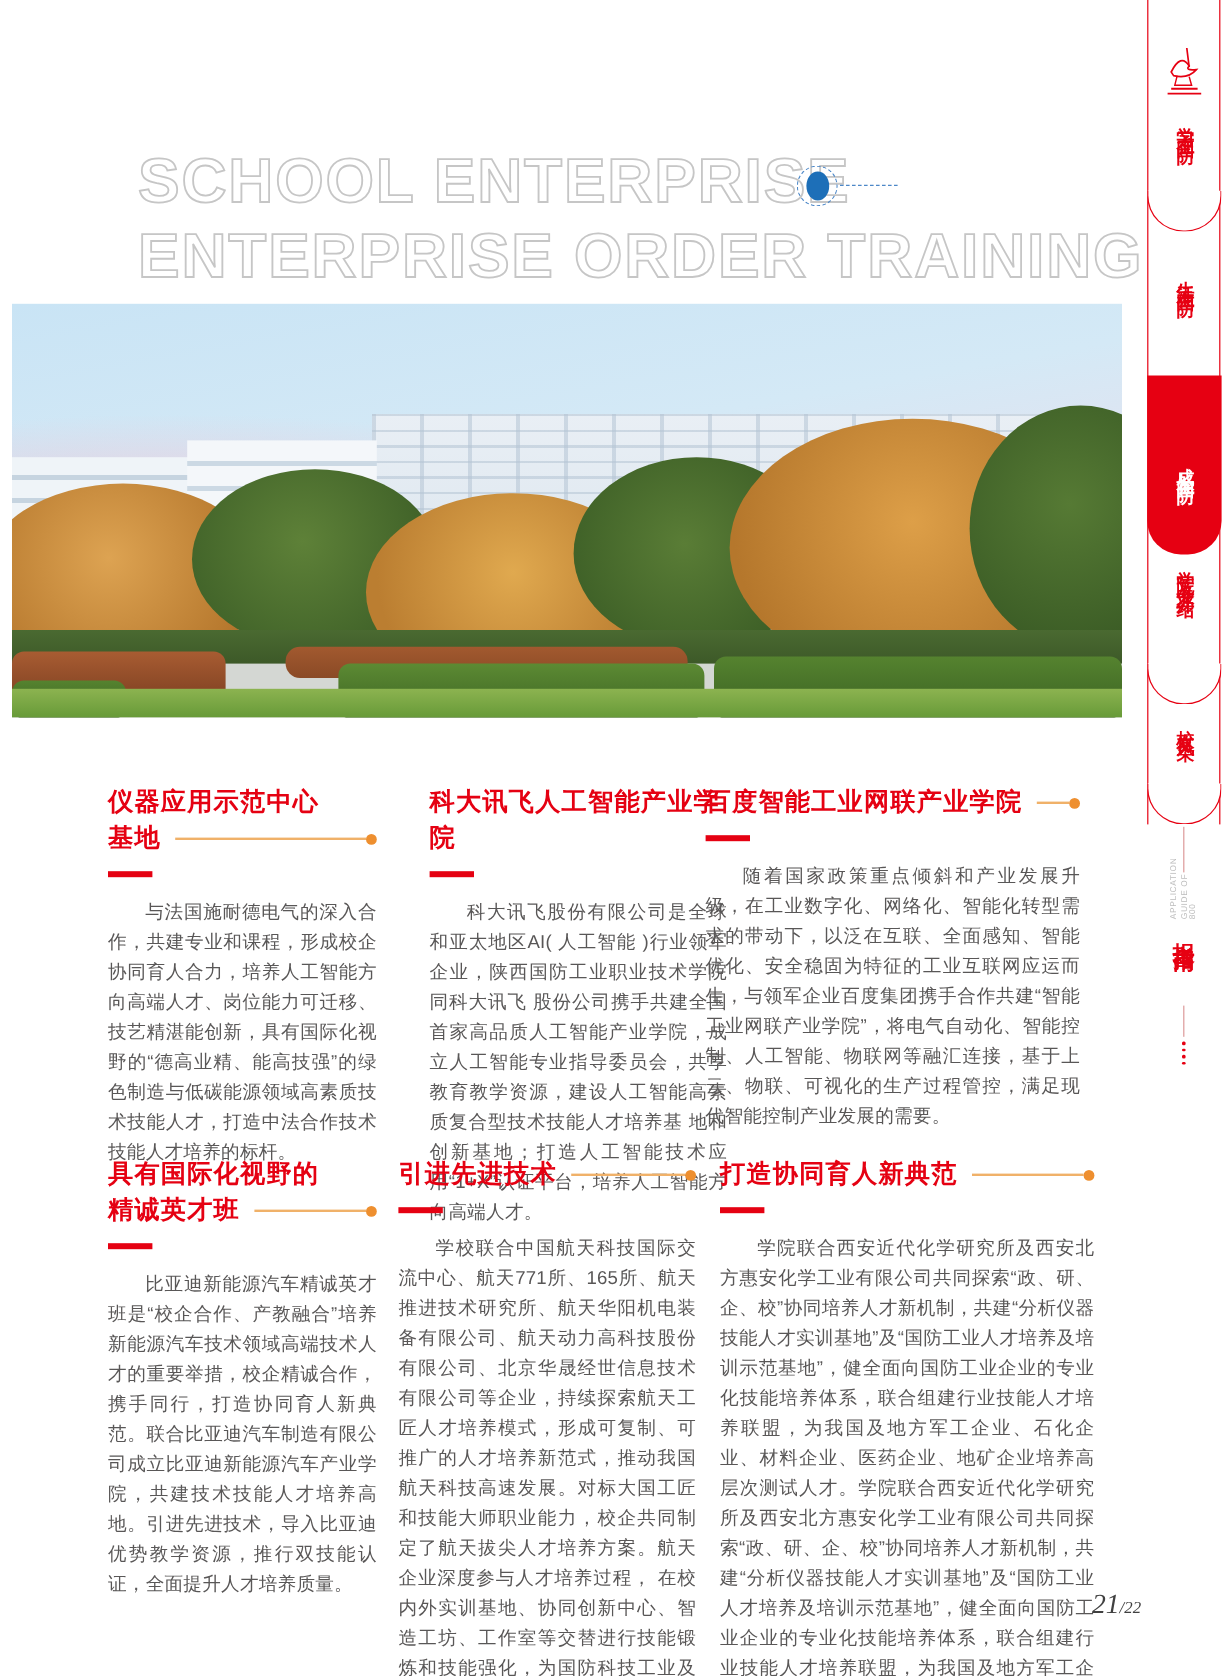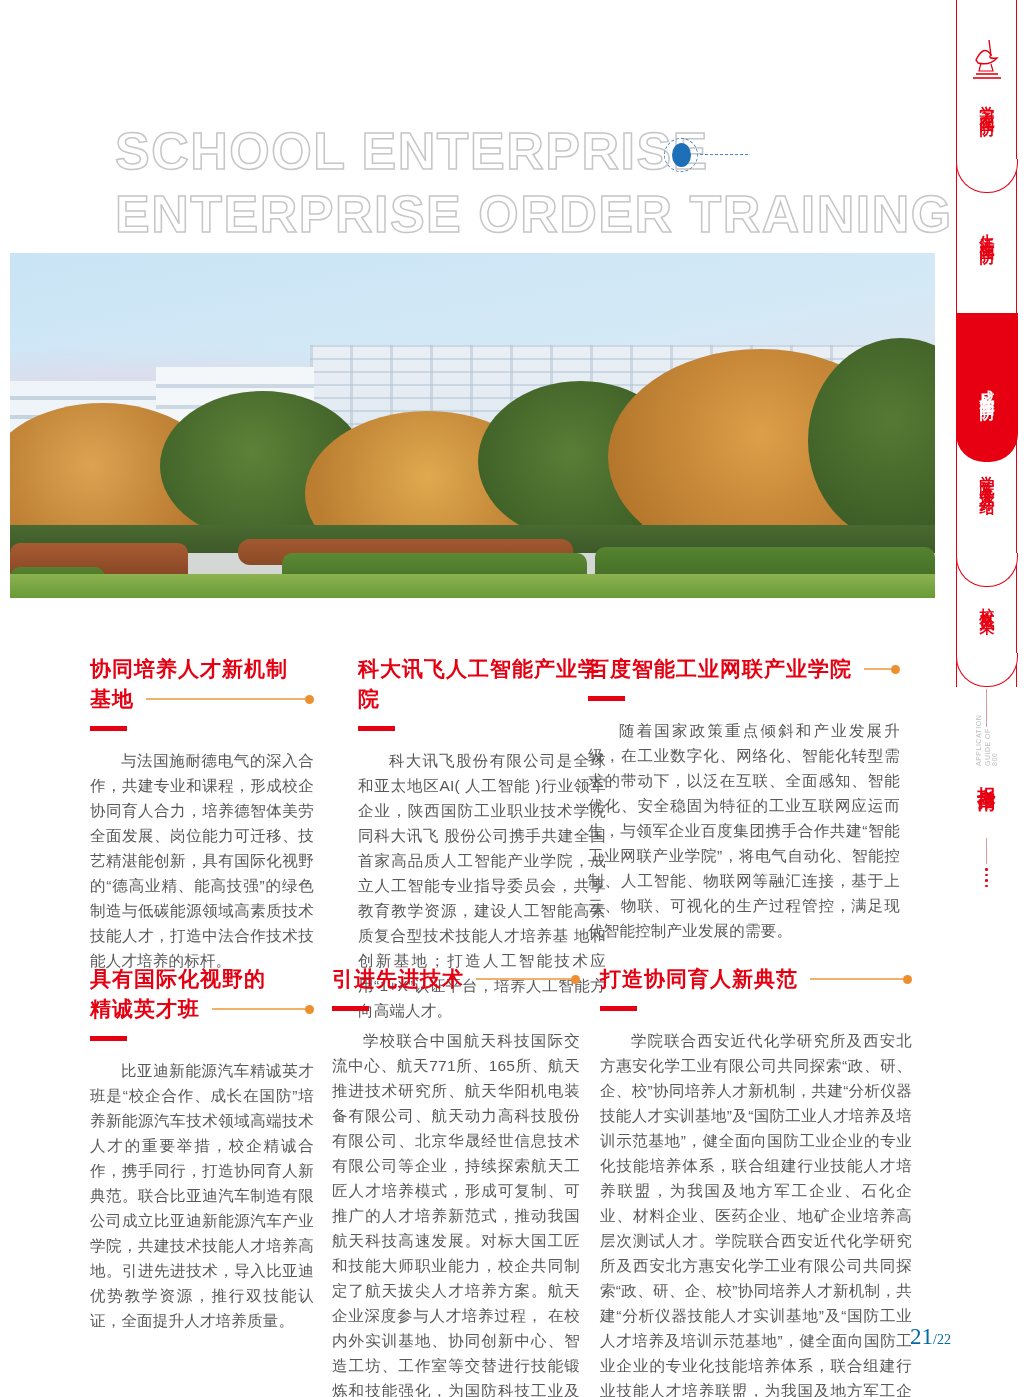--- a/index.html
+++ b/index.html
@@ -113,21 +113,21 @@
   .en-cap span { writing-mode:vertical-rl; transform:rotate(180deg);
     font-size:7px; letter-spacing:.5px; color:#bcbcbc; }
   .cn-guide { position:absolute; left:956px; width:61px; top:766px; text-align:center; }
   .cn-guide span { writing-mode:vertical-rl; text-orientation:upright;
     font-size:18px; font-weight:900; color:#e60012; letter-spacing:2px; }
   .v-dots { position:absolute; left:985px; top:868px; display:flex; flex-direction:column; gap:3px; }
   .v-dots i { width:2.5px; height:2.5px; border-radius:50%; background:#e60012; }
 
   
   .pagenum { position:absolute; left:910px; top:1324px;
-    font-family:"Liberation Serif","DejaVu Serif",serif; color:#0369a1; }
+    font-family:"Liberation Serif","DejaVu Serif",serif; font-style:italic; color:#404040; }
   .pn-big { font-size:23px; } .pn-small { font-size:14px; }
 </style>
 </head>
 <body>
 
 <div class="watermark">
   <div>SCHOOL ENTERPRISE</div>
   <div>ENTERPRISE ORDER TRAINING</div>
 </div>
 <div class="deco-dot-wrap">
@@ -166,30 +166,30 @@
   <div class="hedge hg-redM"></div>
   <div class="hedge hg-grnM"></div>
   <div class="hedge hg-grnR"></div>
   <div class="hedge hg-grnL"></div>
   <div class="lawn"></div>
 </div>
 
 <section class="sec" style="left:90px; top:654px; width:224px;">
   <h2 class="sec-title">
     <span class="t-row">
-        <span>协同培养人才新机制</span>
+        <span>仪器应用示范中心</span>
       </span>
     <span class="t-row">
         <span>基地</span>
       <span class="rule"></span>
       <span class="dotend"></span>
       </span>
   </h2>
   <div class="dash"></div>
-  <p>与法国施耐德电气的深入合作，共建专业和课程，形成校企协同育人合力，培养德智体美劳全面发展、岗位能力可迁移、技艺精湛能创新，具有国际化视野的“德高业精、能高技强”的绿色制造与低碳能源领域高素质技术技能人才，打造中法合作技术技能人才培养的标杆。</p>
+  <p>与法国施耐德电气的深入合作，共建专业和课程，形成校企协同育人合力，培养人工智能方向高端人才、岗位能力可迁移、技艺精湛能创新，具有国际化视野的“德高业精、能高技强”的绿色制造与低碳能源领域高素质技术技能人才，打造中法合作技术技能人才培养的标杆。</p>
 </section>
 
 <section class="sec" style="left:332px; top:654px; width:248px;margin-left:26px;">
   <h2 class="sec-title">
     <span class="t-row">
         <span>科大讯飞人工智能产业学院</span>
       </span>
   </h2>
   <div class="dash"></div>
   <p>科大讯飞股份有限公司是全球和亚太地区AI( 人工智能 )行业领军企业，陕西国防工业职业技术学院同科大讯飞 股份公司携手共建全国首家高品质人工智能产业学院，成立人工智能专业指导委员会，共享教育教学资源，建设人工智能高素质复合型技术技能人才培养基 地和创新基地；打造人工智能技术应用“1+X”认证平台，培养人工智能方向高端人才。</p>
@@ -212,21 +212,21 @@
     <span class="t-row">
         <span>具有国际化视野的</span>
       </span>
     <span class="t-row">
         <span>精诚英才班</span>
       <span class="rule"></span>
       <span class="dotend"></span>
       </span>
   </h2>
   <div class="dash"></div>
-  <p>比亚迪新能源汽车精诚英才班是“校企合作、成长在国防”培养新能源汽车技术领域高端技术人才的重要举措，校企精诚合作，携手同行，打造协同育人新典范。联合比亚迪汽车制造有限公司成立比亚迪新能源汽车产业学院，共建技术技能人才培养高地。引进先进技术，导入比亚迪优势教学资源，推行双技能认证，全面提升人才培养质量。</p>
+  <p>比亚迪新能源汽车精诚英才班是“校企合作、产教融合”培养新能源汽车技术领域高端技术人才的重要举措，校企精诚合作，携手同行，打造协同育人新典范。联合比亚迪汽车制造有限公司成立比亚迪新能源汽车产业学院，共建技术技能人才培养高地。引进先进技术，导入比亚迪优势教学资源，推行双技能认证，全面提升人才培养质量。</p>
 </section>
 
 <section class="sec" style="left:332px; top:964px; width:248px;">
   <h2 class="sec-title">
     <span class="t-row">
         <span>引进先进技术</span>
       <span class="rule"></span>
       <span class="dotend"></span>
       </span>
   </h2>

